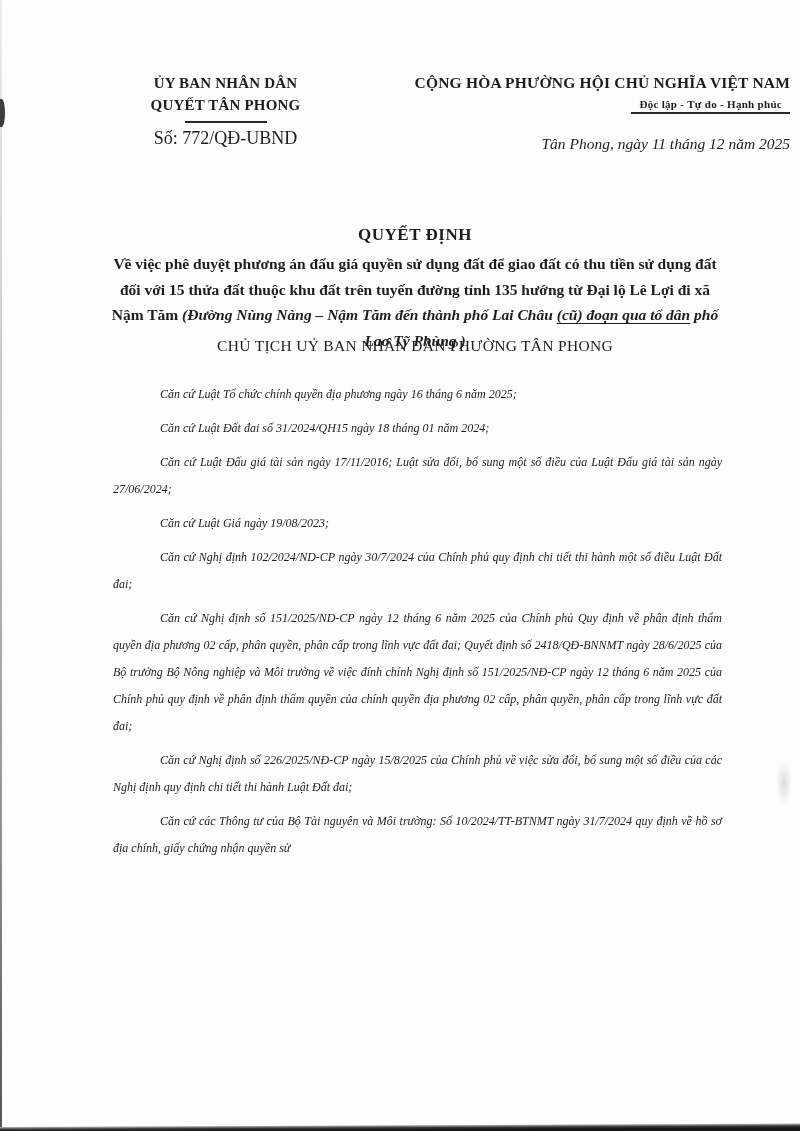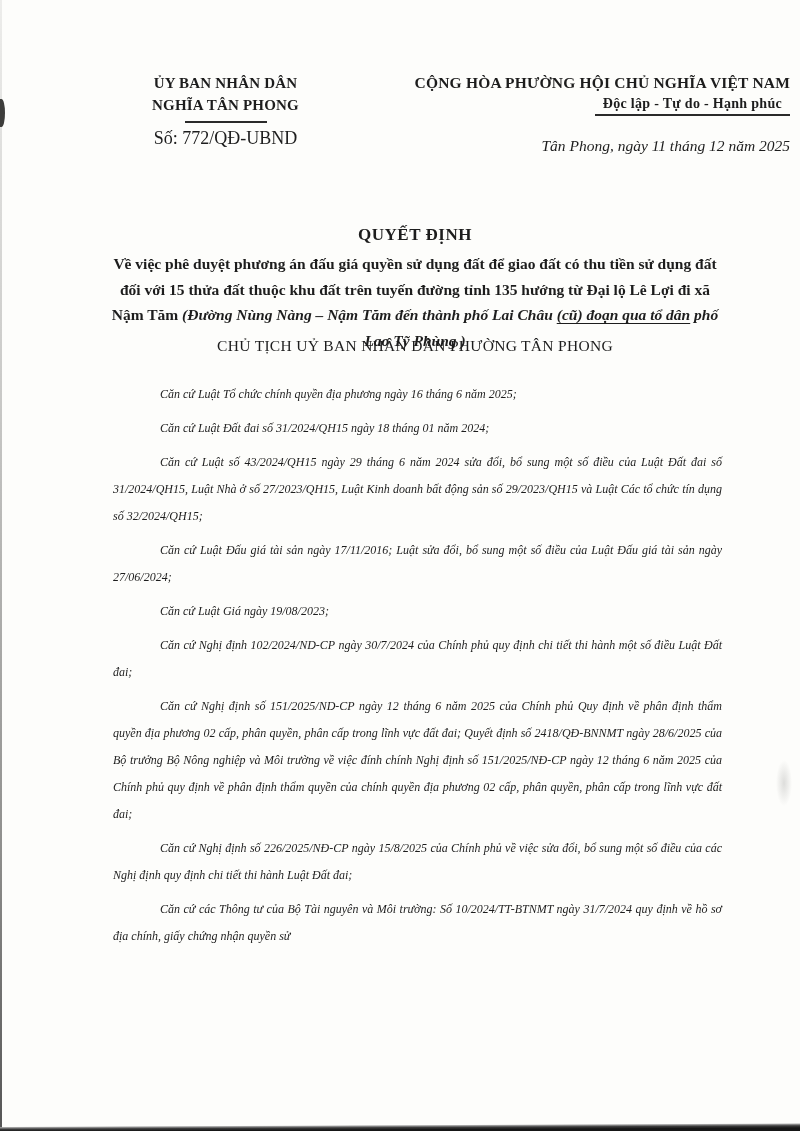--- a/index.html
+++ b/index.html
@@ -24,21 +24,21 @@
   .org-underline { width: 82px; height: 2px; background: #2a2a2a; margin: 5px auto 0; }
   .doc-number { margin-top: 5px; font-size: 18px; line-height: 20px; }
 
   .national-block {
     position: absolute; left: 358px; top: 72px; width: 432px;
     text-align: right;
   }
   .national-line1 { font-size: 15.5px; font-weight: bold; letter-spacing: .2px; line-height: 22px; }
   .motto {
     display: inline-block; margin-top: 2px; padding: 0 8px 2px;
-    font-size: 14px; font-weight: bold; letter-spacing: .3px;
+    font-size: 11px; font-weight: bold; letter-spacing: .3px;
     border-bottom: 2px solid #2a2a2a;
   }
   .dateline { margin-top: 20px; font-size: 15.5px; font-style: italic; line-height: 20px; }
 
   
   .title-block { position: absolute; left: 0; top: 212px; width: 100%; text-align: center; margin-top: 12px; }
   .doc-type { font-size: 17px; font-weight: bold; letter-spacing: .5px; line-height: 22px; }
   .doc-subject {
     width: 622px; margin: 5px auto 0;
     font-size: 15.5px; font-weight: bold; line-height: 25.5px;
@@ -92,42 +92,41 @@
 <div class="page">
 
   <div class="scan-edge-left"></div>
   <div class="scan-edge-right"></div>
   <div class="scan-edge-bottom"></div>
   <div class="scan-corner-mark"></div>
   <div class="scan-smudge"></div>
 
   <div class="org-block">
     <div class="org-line">ỦY BAN NHÂN DÂN</div>
-    <div class="org-line">NGHĨA TÂN PHONG</div>
+    <div class="org-line">QUYẾT TÂN PHONG</div>
     <div class="org-underline"></div>
     <div class="doc-number">Số: 772/QĐ-UBND</div>
   </div>
 
   <div class="national-block">
     <div class="national-line1">CỘNG HÒA PHƯỜNG HỘI CHỦ NGHĨA VIỆT NAM</div>
     <div><span class="motto">Độc lập - Tự do - Hạnh phúc</span></div>
     <div class="dateline">Tân Phong, ngày 11 tháng 12 năm 2025</div>
   </div>
 
   <div class="title-block">
     <div class="doc-type">QUYẾT ĐỊNH</div>
     <div class="doc-subject"><span>Về việc phê duyệt phương án đấu giá quyền sử dụng đất để giao đất có thu tiền sử dụng đất đối với 15 thửa đất thuộc khu đất trên tuyến đường tỉnh 135 hướng từ Đại lộ Lê Lợi đi xã Nậm Tăm </span><span class="subject-italic">(Đường Nùng Nàng – Nậm Tăm đến thành phố Lai Châu </span><span class="subject-italic subject-underline">(cũ) đoạn qua tổ dân</span><span class="subject-italic"> phố Lao Tỹ Phùng )</span></div>
   </div>
 
   <div class="authority-heading">CHỦ TỊCH UỶ BAN NHÂN DÂN PHƯỜNG TÂN PHONG</div>
 
   <div class="body-text">
     <p>Căn cứ Luật Tổ chức chính quyền địa phương ngày 16 tháng 6 năm 2025;</p>
     <p>Căn cứ Luật Đất đai số 31/2024/QH15 ngày 18 tháng 01 năm 2024;</p>
-    <p>Căn cứ Luật số 43/2024/QH15 ngày 29 tháng 6 năm 2024 sửa đổi, bổ sung một số điều của Luật Đất đai số 31/2024/QH15, Luật Nhà ở số 27/2023/QH15, Luật Kinh doanh bất động sản số 29/2023/QH15 và Luật Các tổ chức tín dụng số 32/2024/QH15;</p>
     <p>Căn cứ Luật Đấu giá tài sản ngày 17/11/2016; Luật sửa đổi, bổ sung một số điều của Luật Đấu giá tài sản ngày 27/06/2024;</p>
     <p>Căn cứ Luật Giá ngày 19/08/2023;</p>
     <p>Căn cứ Nghị định 102/2024/ND-CP ngày 30/7/2024 của Chính phủ quy định chi tiết thi hành một số điều Luật Đất đai;</p>
     <p>Căn cứ Nghị định số 151/2025/ND-CP ngày 12 tháng 6 năm 2025 của Chính phủ Quy định về phân định thẩm quyền địa phương 02 cấp, phân quyền, phân cấp trong lĩnh vực đất đai; Quyết định số 2418/QĐ-BNNMT ngày 28/6/2025 của Bộ trưởng Bộ Nông nghiệp và Môi trường về việc đính chính Nghị định số 151/2025/NĐ-CP ngày 12 tháng 6 năm 2025 của Chính phủ quy định về phân định thẩm quyền của chính quyền địa phương 02 cấp, phân quyền, phân cấp trong lĩnh vực đất đai;</p>
     <p>Căn cứ Nghị định số 226/2025/NĐ-CP ngày 15/8/2025 của Chính phủ về việc sửa đổi, bổ sung một số điều của các Nghị định quy định chi tiết thi hành Luật Đất đai;</p>
     <p>Căn cứ các Thông tư của Bộ Tài nguyên và Môi trường: Số 10/2024/TT-BTNMT ngày 31/7/2024 quy định về hồ sơ địa chính, giấy chứng nhận quyền sử</p>
   </div>
 
 </div>
 

